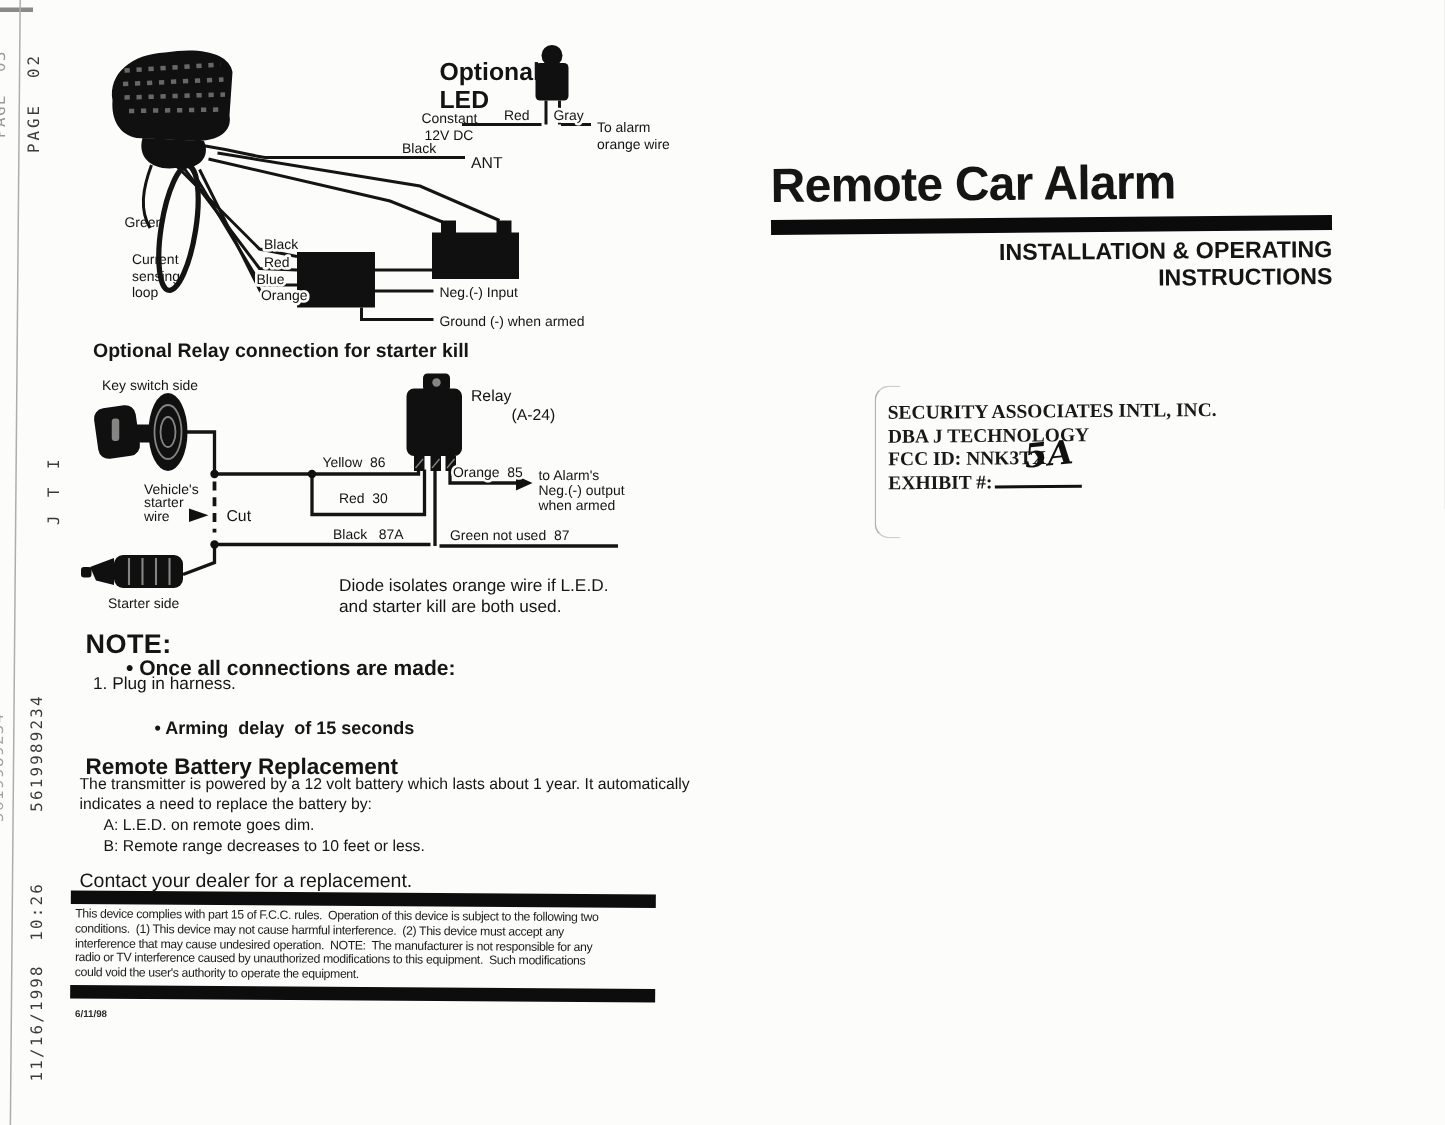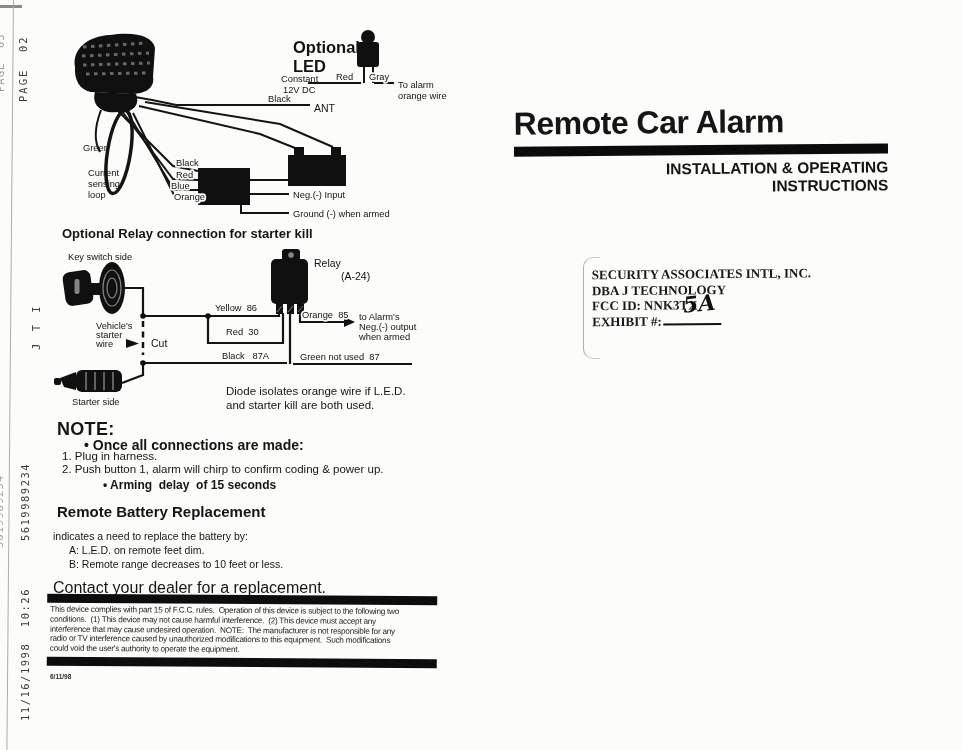--- a/index.html
+++ b/index.html
@@ -23,21 +23,21 @@
 
   .h-relay-title{font-size:13px;font-weight:bold;}
   .diode-note{font-size:11.5px;line-height:14px;}
 
   .note-head{font-size:18px;font-weight:bold;letter-spacing:.3px;}
   .note-b1{font-size:14px;font-weight:bold;margin-left:28px;}
   .note-step{font-size:11.5px;}
   .note-b2{font-size:12px;font-weight:bold;}
   .batt-head{font-size:15px;font-weight:bold;}
   .batt-line{font-size:10.5px;}
-  .contact{font-size:16px;}
+  .contact{font-size:13px;}
 
   .fcc-box{position:absolute;left:47px;top:595px;width:390px;transform:rotate(.4deg);}
   .fcc-bar{height:9px;background:#0d0d0d;}
   .fcc-text{padding:2px 2px 3px 3px;}
   .fcc-line{font-size:8.2px;letter-spacing:-.25px;line-height:9.8px;white-space:pre;color:#1c1c1c;}
   .fcc-date{position:absolute;left:50px;top:673px;font-size:6.5px;font-weight:bold;color:#2c2c2c;}
 
   .masthead{position:absolute;left:514px;top:104px;width:376px;transform:rotate(-.5deg);}
   .mast-title{font-size:32px;font-weight:bold;letter-spacing:-.5px;}
   .mast-bar{width:374px;height:10px;background:#0b0b0b;margin-top:4px;}
@@ -187,26 +187,26 @@
   </svg>
 
   <div class="abs diode-note" style="left:226px;top:384px">
     <div>Diode isolates orange wire if L.E.D.</div>
     <div>and starter kill are both used.</div>
   </div>
 
   <div class="abs note-head" style="left:57px;top:419px">NOTE:</div>
   <div class="abs note-b1" style="left:56px;top:437px">• Once all connections are made:</div>
   <div class="abs note-step" style="left:62px;top:450px">1. Plug in harness.</div>
-  <div class="abs note-step" style="left:62px;top:463px">2. Push button 1, alarm will chirp to confirm coding &amp; power up.</div>
   <div class="abs note-b2 pre" style="left:55px;top:478px">• Arming  delay  of 15 seconds</div>
 
   <div class="abs batt-head" style="left:57px;top:503px">Remote Battery Replacement</div>
+  <div class="abs batt-line" style="left:53px;top:517px">The transmitter is powered by a 12 volt battery which lasts about 1 year. It automatically</div>
   <div class="abs batt-line" style="left:53px;top:530px">indicates a need to replace the battery by:</div>
-  <div class="abs batt-line" style="left:69px;top:544px">A: L.E.D. on remote feet dim.</div>
+  <div class="abs batt-line" style="left:69px;top:544px">A: L.E.D. on remote goes dim.</div>
   <div class="abs batt-line" style="left:69px;top:558px">B: Remote range decreases to 10 feet or less.</div>
   <div class="abs contact" style="left:53px;top:579px">Contact your dealer for a replacement.</div>
 
   <div class="fcc-box">
     <div class="fcc-bar"></div>
     <div class="fcc-text">
       <div class="fcc-line">This device complies with part 15 of F.C.C. rules.  Operation of this device is subject to the following two</div>
       <div class="fcc-line">conditions.  (1) This device may not cause harmful interference.  (2) This device must accept any</div>
       <div class="fcc-line">interference that may cause undesired operation.  NOTE:  The manufacturer is not responsible for any</div>
       <div class="fcc-line">radio or TV interference caused by unauthorized modifications to this equipment.  Such modifications</div>

